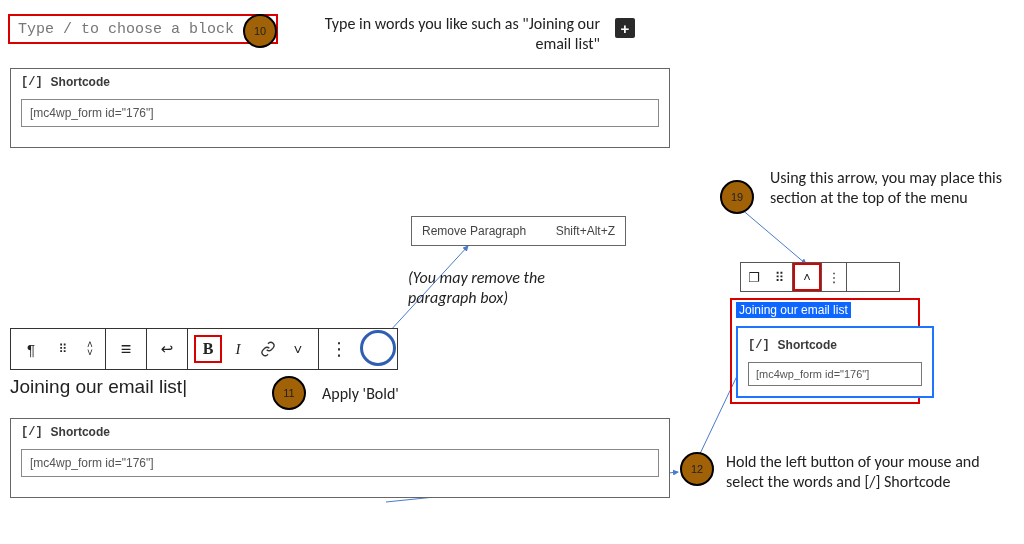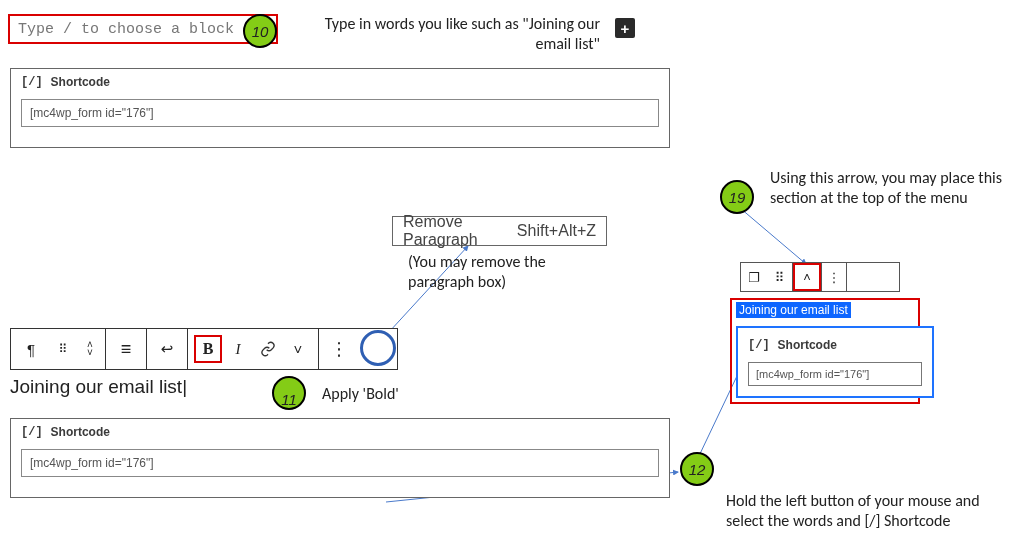--- a/index.html
+++ b/index.html
@@ -13,24 +13,23 @@
     color: #222;
     background: #fff;
   }
   .abs { position: absolute; }
 
   
   .step {
     width: 34px; height: 34px;
     border: 2px solid #000;
     border-radius: 50%;
-    background: #84cc16;
+    background: #a16207;
     display: flex; align-items: center; justify-content: center;
-    font-size: 15px;
-    font-style: italic;
+    font-size: 11px;
   }
 
   
   .red-box { border: 2px solid #d90000; }
 
   
   .plus-btn {
     width: 20px; height: 20px;
     background: #2a2a2a;
     color: #fff;
@@ -161,25 +160,25 @@
 <div class="abs plus-btn" style="left:615px; top:18px;">+</div>
 
 <div class="abs sc-panel" style="left:10px; top:68px; width:660px; height:80px;">
   <div class="sc-head">
     <span class="mono" style="font-weight:bold;">[/]</span>
     <span>Shortcode</span>
   </div>
   <div class="sc-body">[mc4wp_form id="176"]</div>
 </div>
 
-<div class="abs" style="left:392px; top:216px; width:215px; height:30px; border:1px solid #666; background:#fff; display:flex; align-items:center; justify-content:space-between; padding:0 10px; font-size:16px; color:#444;">
+<div class="abs" style="left:411px; top:216px; width:215px; height:30px; border:1px solid #666; background:#fff; display:flex; align-items:center; justify-content:space-between; padding:0 10px; font-size:12px; color:#444;">
   <span>Remove Paragraph</span>
   <span>Shift+Alt+Z</span>
 </div>
-<div class="abs ann" style="left:408px; top:252px; width:200px;">(You may remove the paragraph box)</div>
+<div class="abs ann" style="left:408px; top:268px; width:200px;font-style:italic;">(You may remove the paragraph box)</div>
 
 <div class="abs toolbar" style="left:10px; top:328px; width:388px;">
   <div class="grp">
     <div class="btn">¶</div>
     <div class="btn" style="font-size:12px;">⠿</div>
     <div style="display:flex; flex-direction:column; width:18px; line-height:0.8; font-size:10px; align-items:center;">
       <span>˄</span>
       <span>˅</span>
     </div>
   </div>
@@ -202,21 +201,21 @@
   <div class="grp">
     <div class="btn" style="font-size:18px;">⋮</div>
   </div>
 </div>
 <div class="abs blue-ring" style="left:360px; top:330px; width:36px; height:36px;"></div>
 
 <div class="abs" style="left:10px; top:376px; font-size:19px; color:#222;">
   <span>Joining our email list</span><span>|</span>
 </div>
 
-<div class="abs step" style="left:272px; top:376px;align-items:flex-end;">
+<div class="abs step" style="left:272px; top:376px;">
   <span>11</span>
 </div>
 <div class="abs ann" style="left:322px; top:384px;">Apply 'Bold'</div>
 
 <div class="abs sc-panel" style="left:10px; top:418px; width:660px; height:80px;">
   <div class="sc-head">
     <span class="mono" style="font-weight:bold;">[/]</span>
     <span>Shortcode</span>
   </div>
   <div class="sc-body">[mc4wp_form id="176"]</div>
@@ -244,13 +243,13 @@
   <div class="sc-head" style="padding:10px 10px 6px 10px;">
     <span class="mono" style="font-weight:bold;">[/]</span>
     <span>Shortcode</span>
   </div>
   <div style="margin:4px 10px 10px 10px; border:1px solid #777; padding:5px 7px; font-size:11px; color:#555;">[mc4wp_form id="176"]</div>
 </div>
 
 <div class="abs step" style="left:680px; top:452px;">
   <span>12</span>
 </div>
-<div class="abs ann" style="left:726px; top:452px; width:290px;margin-top:39px;">Hold the left button of your mouse and select the words and [/] Shortcode</div>
+<div class="abs ann" style="left:726px; top:452px; width:290px;">Hold the left button of your mouse and select the words and [/] Shortcode</div>
 
 </body></html>

